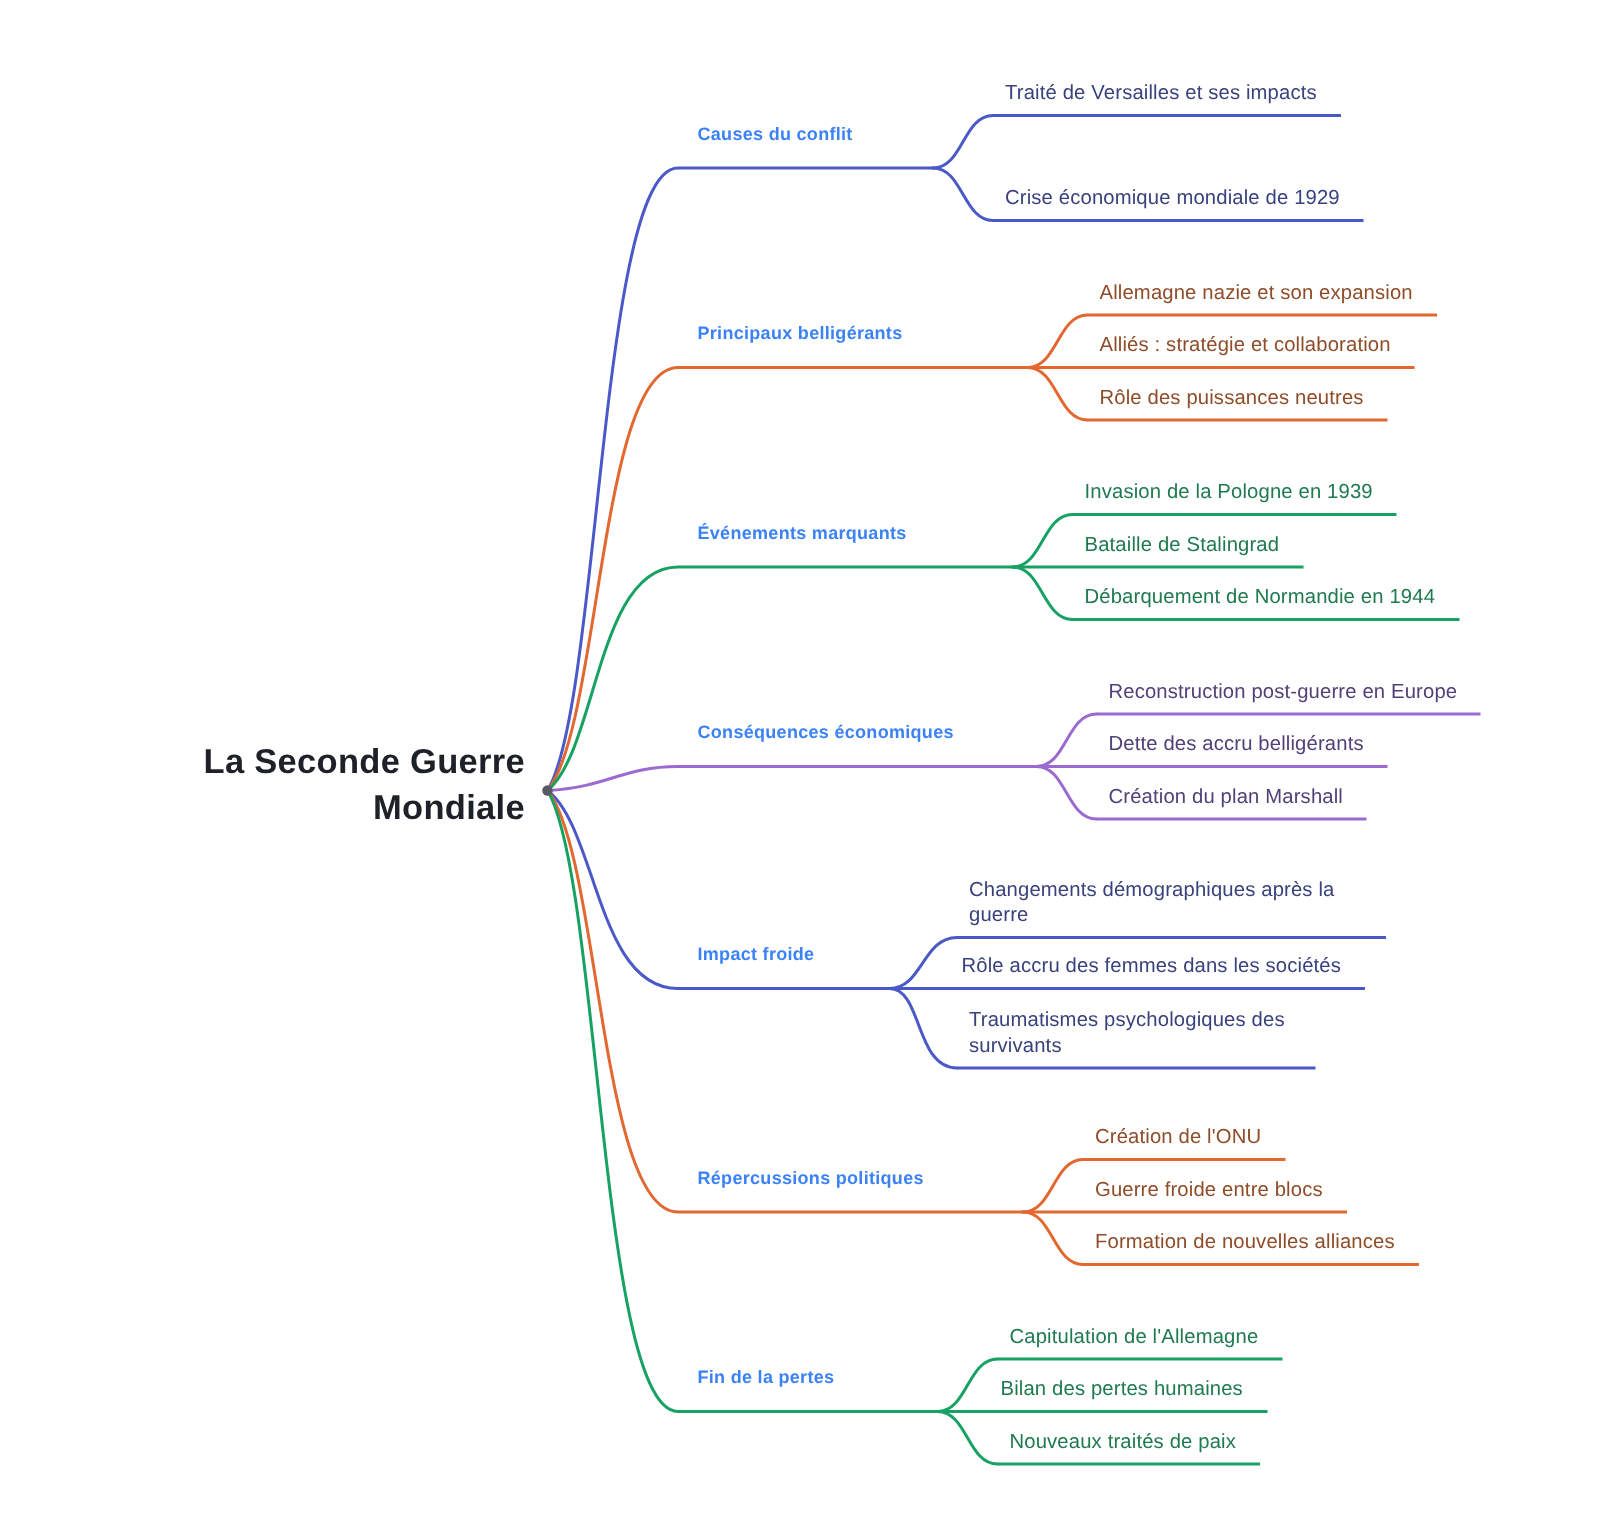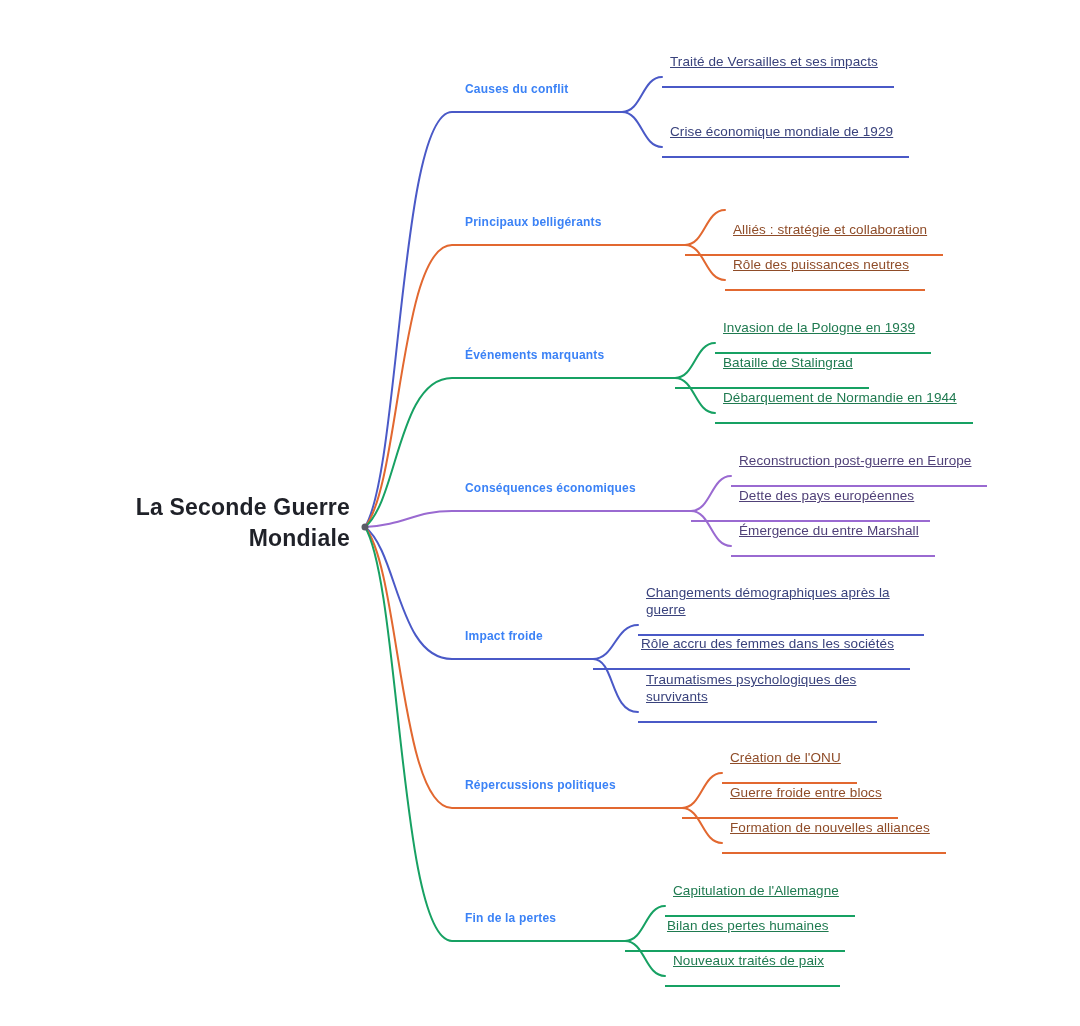--- a/index.html
+++ b/index.html
@@ -14,21 +14,21 @@
     position:absolute;left:55px;top:492px;width:295px;
     text-align:right;font-size:23px;font-weight:700;line-height:31px;
     color:#1f2128;letter-spacing:.2px;
   }
   .branch-label{
     position:absolute;font-size:12px;font-weight:700;color:#3b82f6;
     white-space:nowrap;letter-spacing:.2px;
   }
   .child{
     position:absolute;font-size:13.5px;line-height:17px;letter-spacing:.1px;
-    padding:0 16px 16px 8px;border-bottom:2px solid;white-space:nowrap;text-decoration:underline;
+    padding:0 16px 6px 8px;border-bottom:2px solid;white-space:nowrap;
   }
   .child.mid{padding-left:48px;}
   .child.wrap{white-space:normal;}
   .t-blue{color:#39427c}   .b-blue{border-color:#4a59c7}
   .t-orange{color:#8f4c28} .b-orange{border-color:#e26830}
   .t-green{color:#1f7a50}  .b-green{border-color:#17a163}
   .t-purple{color:#504178} .b-purple{border-color:#9a6ad1}
 </style>
 </head>
 <body>
@@ -67,32 +67,33 @@
     <circle cx="365" cy="527" r="3.5" fill="#5a5a66"></circle>
   </svg>
 
   <div class="central">La Seconde Guerre Mondiale</div>
 
   <div class="branch-label" style="left:465px;top:82px">Causes du conflit</div>
   <div class="child t-blue b-blue" style="left:662px;top:53px">Traité de Versailles et ses impacts</div>
   <div class="child t-blue b-blue" style="left:662px;top:123px">Crise économique mondiale de 1929</div>
 
   <div class="branch-label" style="left:465px;top:215px">Principaux belligérants</div>
+  <div class="child t-orange b-orange" style="left:725px;top:186px">Allemagne nazie et son expansion</div>
   <div class="child mid t-orange b-orange" style="left:685px;top:221px">Alliés : stratégie et collaboration</div>
   <div class="child t-orange b-orange" style="left:725px;top:256px">Rôle des puissances neutres</div>
 
   <div class="branch-label" style="left:465px;top:348px">Événements marquants</div>
   <div class="child t-green b-green" style="left:715px;top:319px">Invasion de la Pologne en 1939</div>
   <div class="child mid t-green b-green" style="left:675px;top:354px">Bataille de Stalingrad</div>
   <div class="child t-green b-green" style="left:715px;top:389px">Débarquement de Normandie en 1944</div>
 
   <div class="branch-label" style="left:465px;top:481px">Conséquences économiques</div>
   <div class="child t-purple b-purple" style="left:731px;top:452px">Reconstruction post-guerre en Europe</div>
-  <div class="child mid t-purple b-purple" style="left:691px;top:487px">Dette des pays européennes</div>
-  <div class="child t-purple b-purple" style="left:731px;top:522px">Émergence du entre Marshall</div>
+  <div class="child mid t-purple b-purple" style="left:691px;top:487px">Dette des accru belligérants</div>
+  <div class="child t-purple b-purple" style="left:731px;top:522px">Création du plan Marshall</div>
 
   <div class="branch-label" style="left:465px;top:629px">Impact froide</div>
   <div class="child wrap t-blue b-blue" style="left:638px;top:584px;max-width:262px">Changements démographiques après la guerre</div>
   <div class="child mid t-blue b-blue" style="left:593px;top:635px">Rôle accru des femmes dans les sociétés</div>
   <div class="child wrap t-blue b-blue" style="left:638px;top:671px;max-width:215px">Traumatismes psychologiques des survivants</div>
 
   <div class="branch-label" style="left:465px;top:778px">Répercussions politiques</div>
   <div class="child t-orange b-orange" style="left:722px;top:749px">Création de l'ONU</div>
   <div class="child mid t-orange b-orange" style="left:682px;top:784px">Guerre froide entre blocs</div>
   <div class="child t-orange b-orange" style="left:722px;top:819px">Formation de nouvelles alliances</div>

